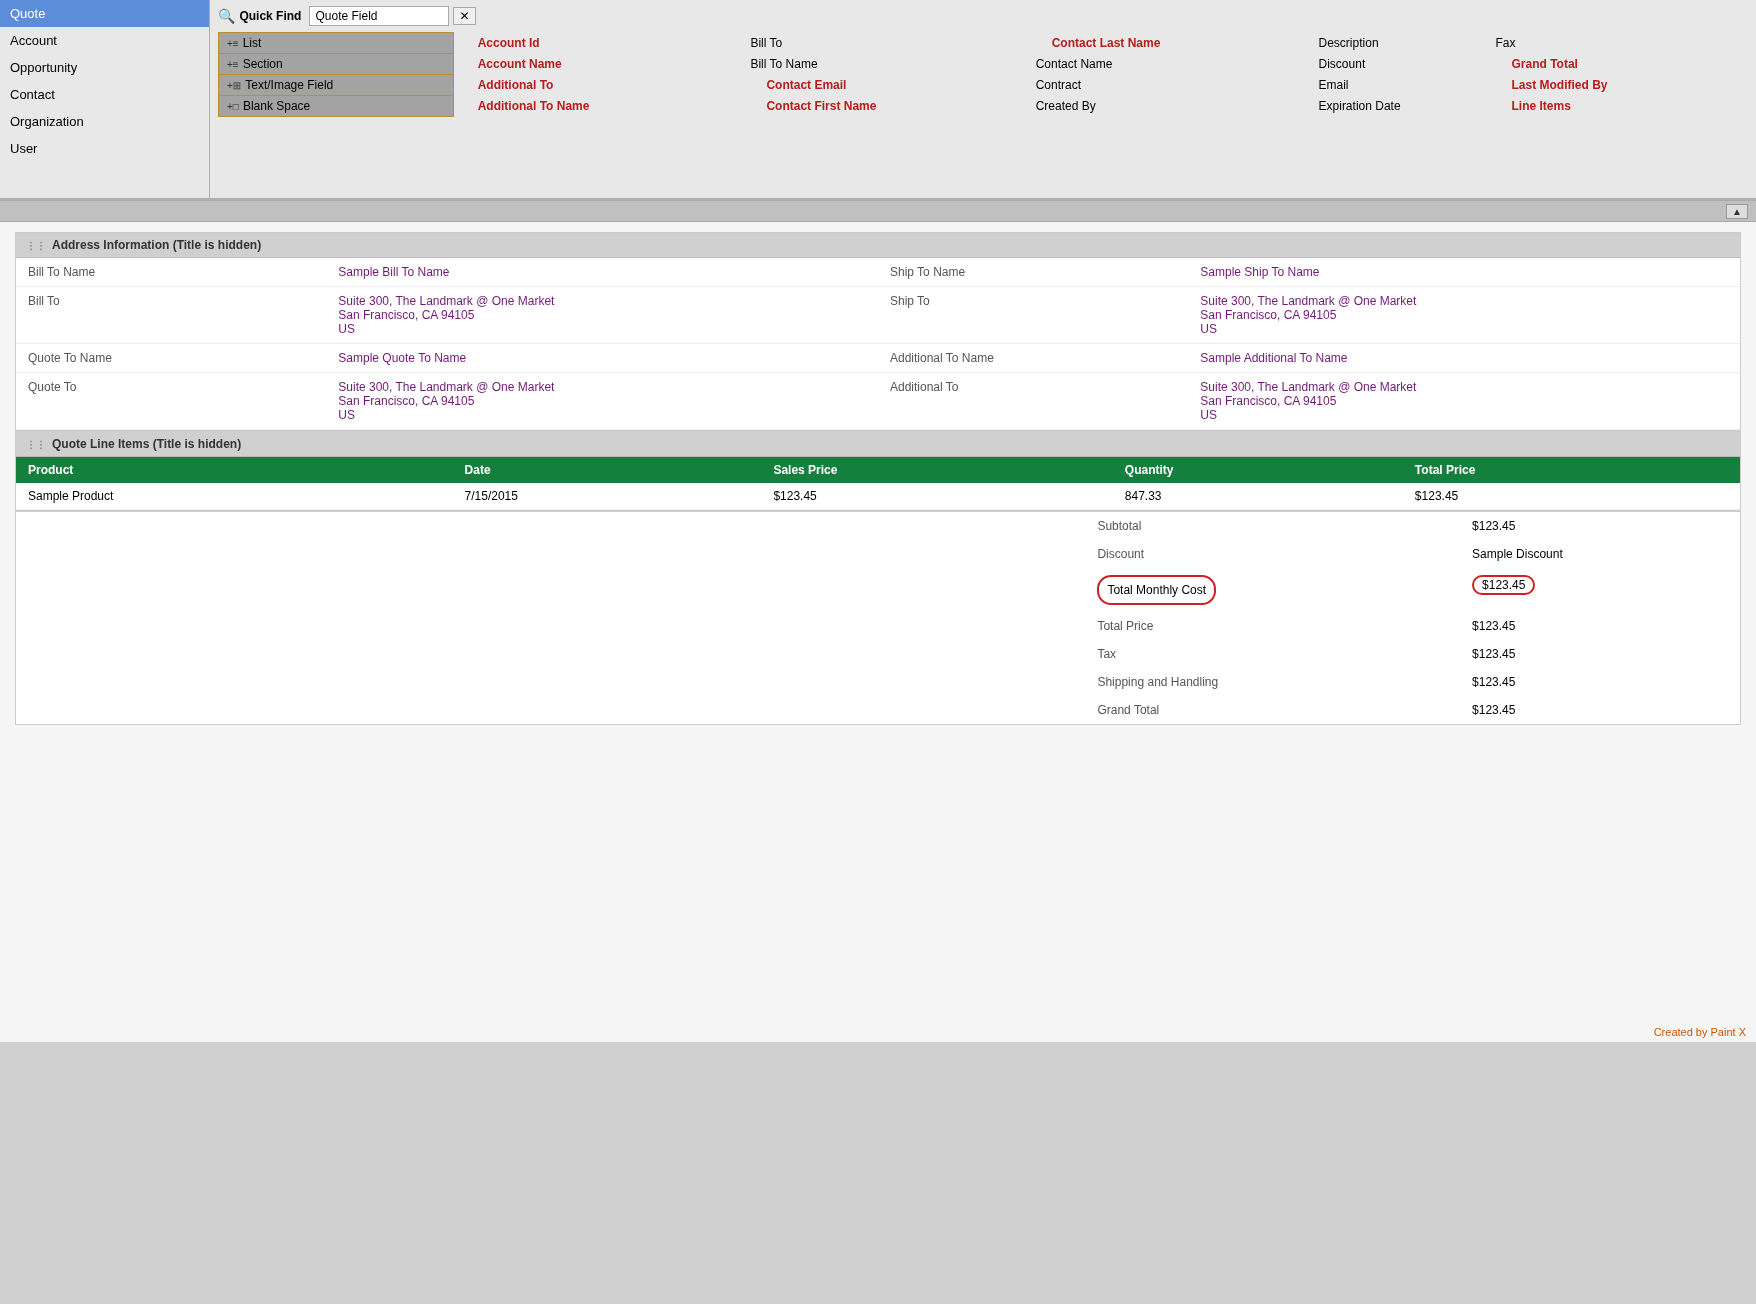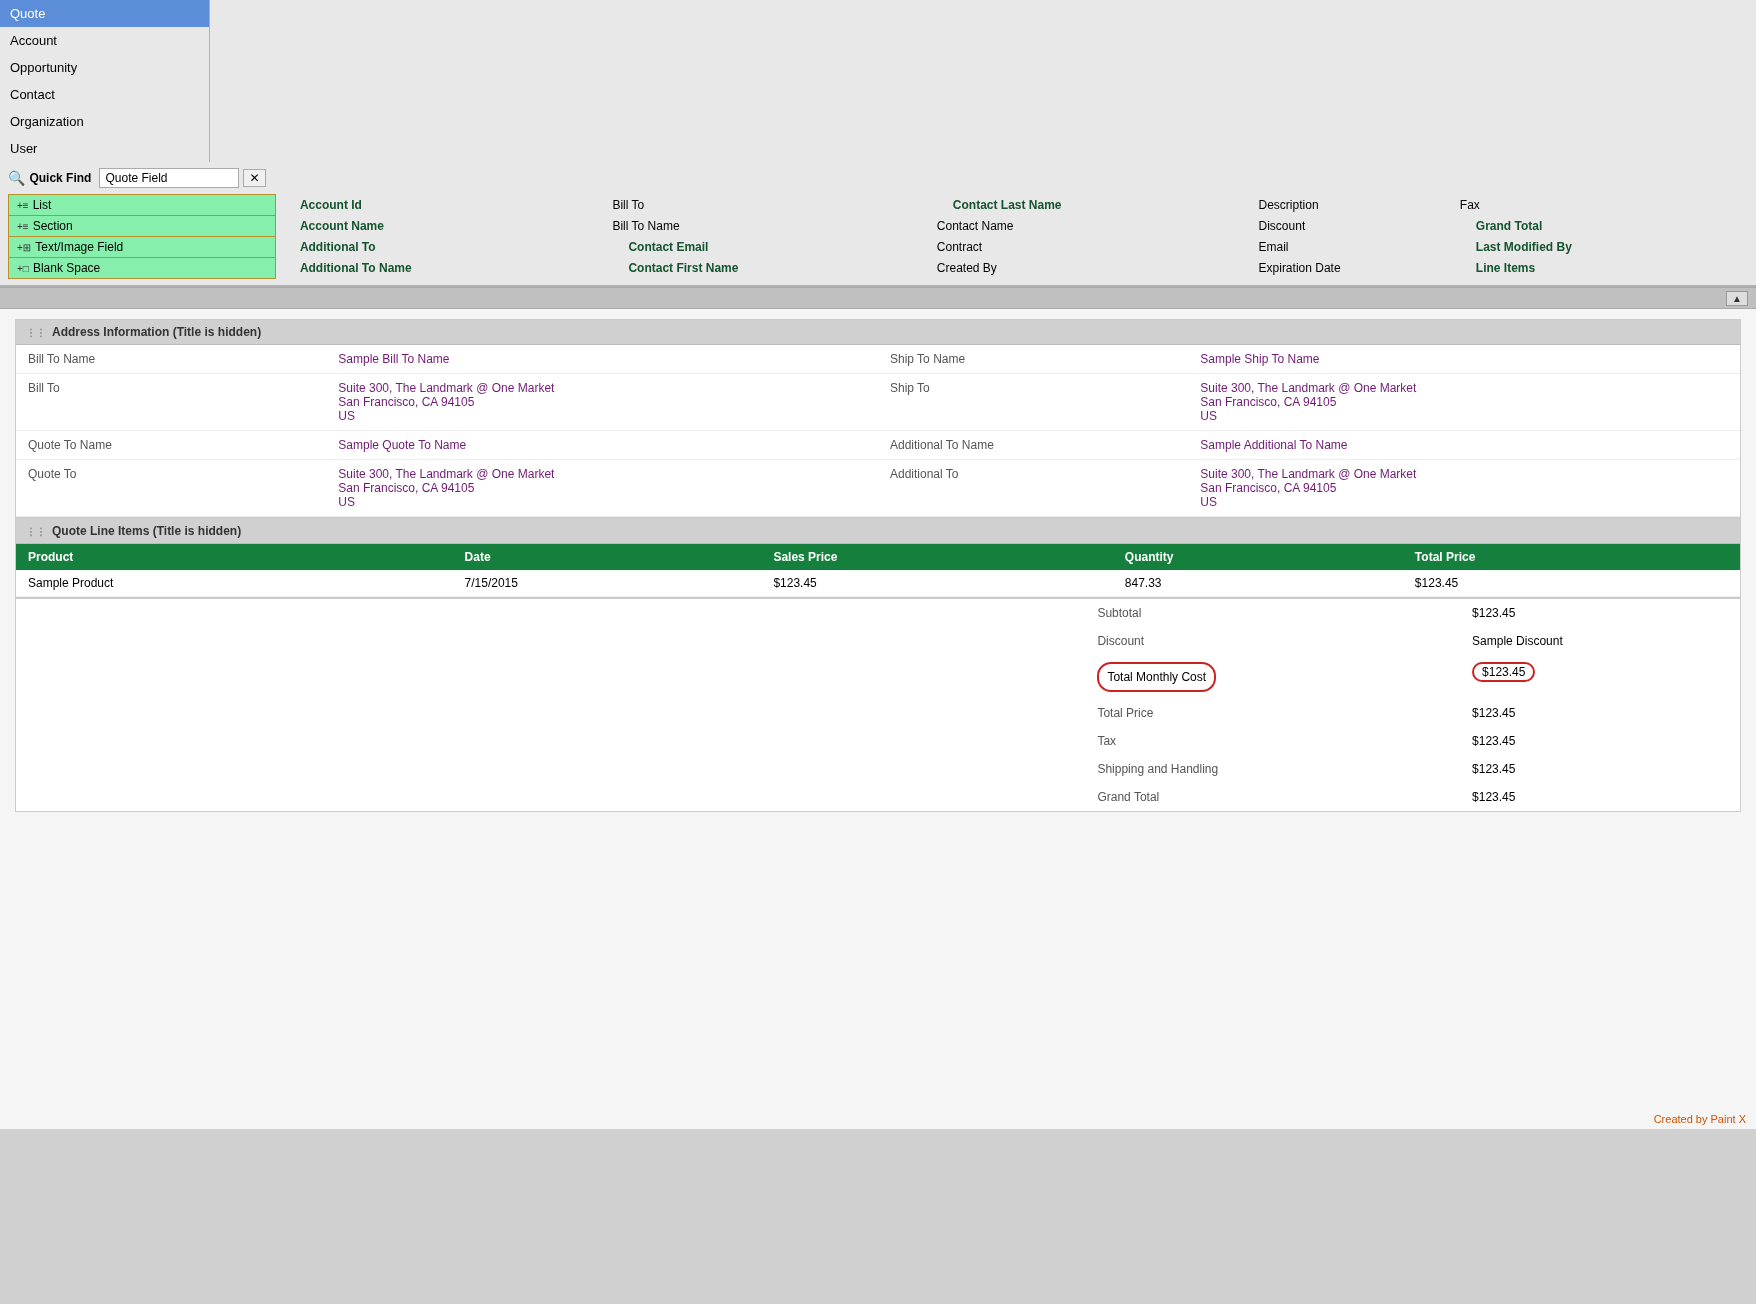--- a/index.html
+++ b/index.html
@@ -4,21 +4,20 @@
   <style>
     * { box-sizing: border-box; margin: 0; padding: 0; }
     body { font-family: Arial, sans-serif; font-size: 12px; background: #d0d0d0; }
 
     
     .top-panel {
       display: flex;
       background: #e8e8e8;
       border-bottom: 2px solid #b0b0b0;
       min-height: 200px;
-      flex-direction: column;
     }
 
     
     .sidebar {
       width: 210px;
       background: #e8e8e8;
       border-right: 1px solid #b0b0b0;
       padding: 0;
       flex-shrink: 0;
     }
@@ -76,35 +75,35 @@
       border-collapse: collapse;
       width: 100%;
       font-size: 12px;
     }
     .field-table td {
       padding: 3px 8px;
       vertical-align: middle;
       white-space: nowrap;
     }
     .field-table .type-cell {
-      background: #86efac;
+      background: #a3a3a3;
       color: #000;
       font-weight: normal;
       border: 1px solid #b8902d;
       cursor: pointer;
       min-width: 130px;
     }
     .field-table .type-cell .type-icon {
       display: inline-block;
       margin-right: 4px;
       font-size: 10px;
       color: #333;
     }
     .field-table .field-name {
-      color: #14532d;
+      color: #b91c1c;
       font-weight: bold;
       padding: 3px 24px;
     }
     .field-table .field-plain {
       color: #000;
       padding: 3px 8px;
     }
 
     
     .scroll-divider {

